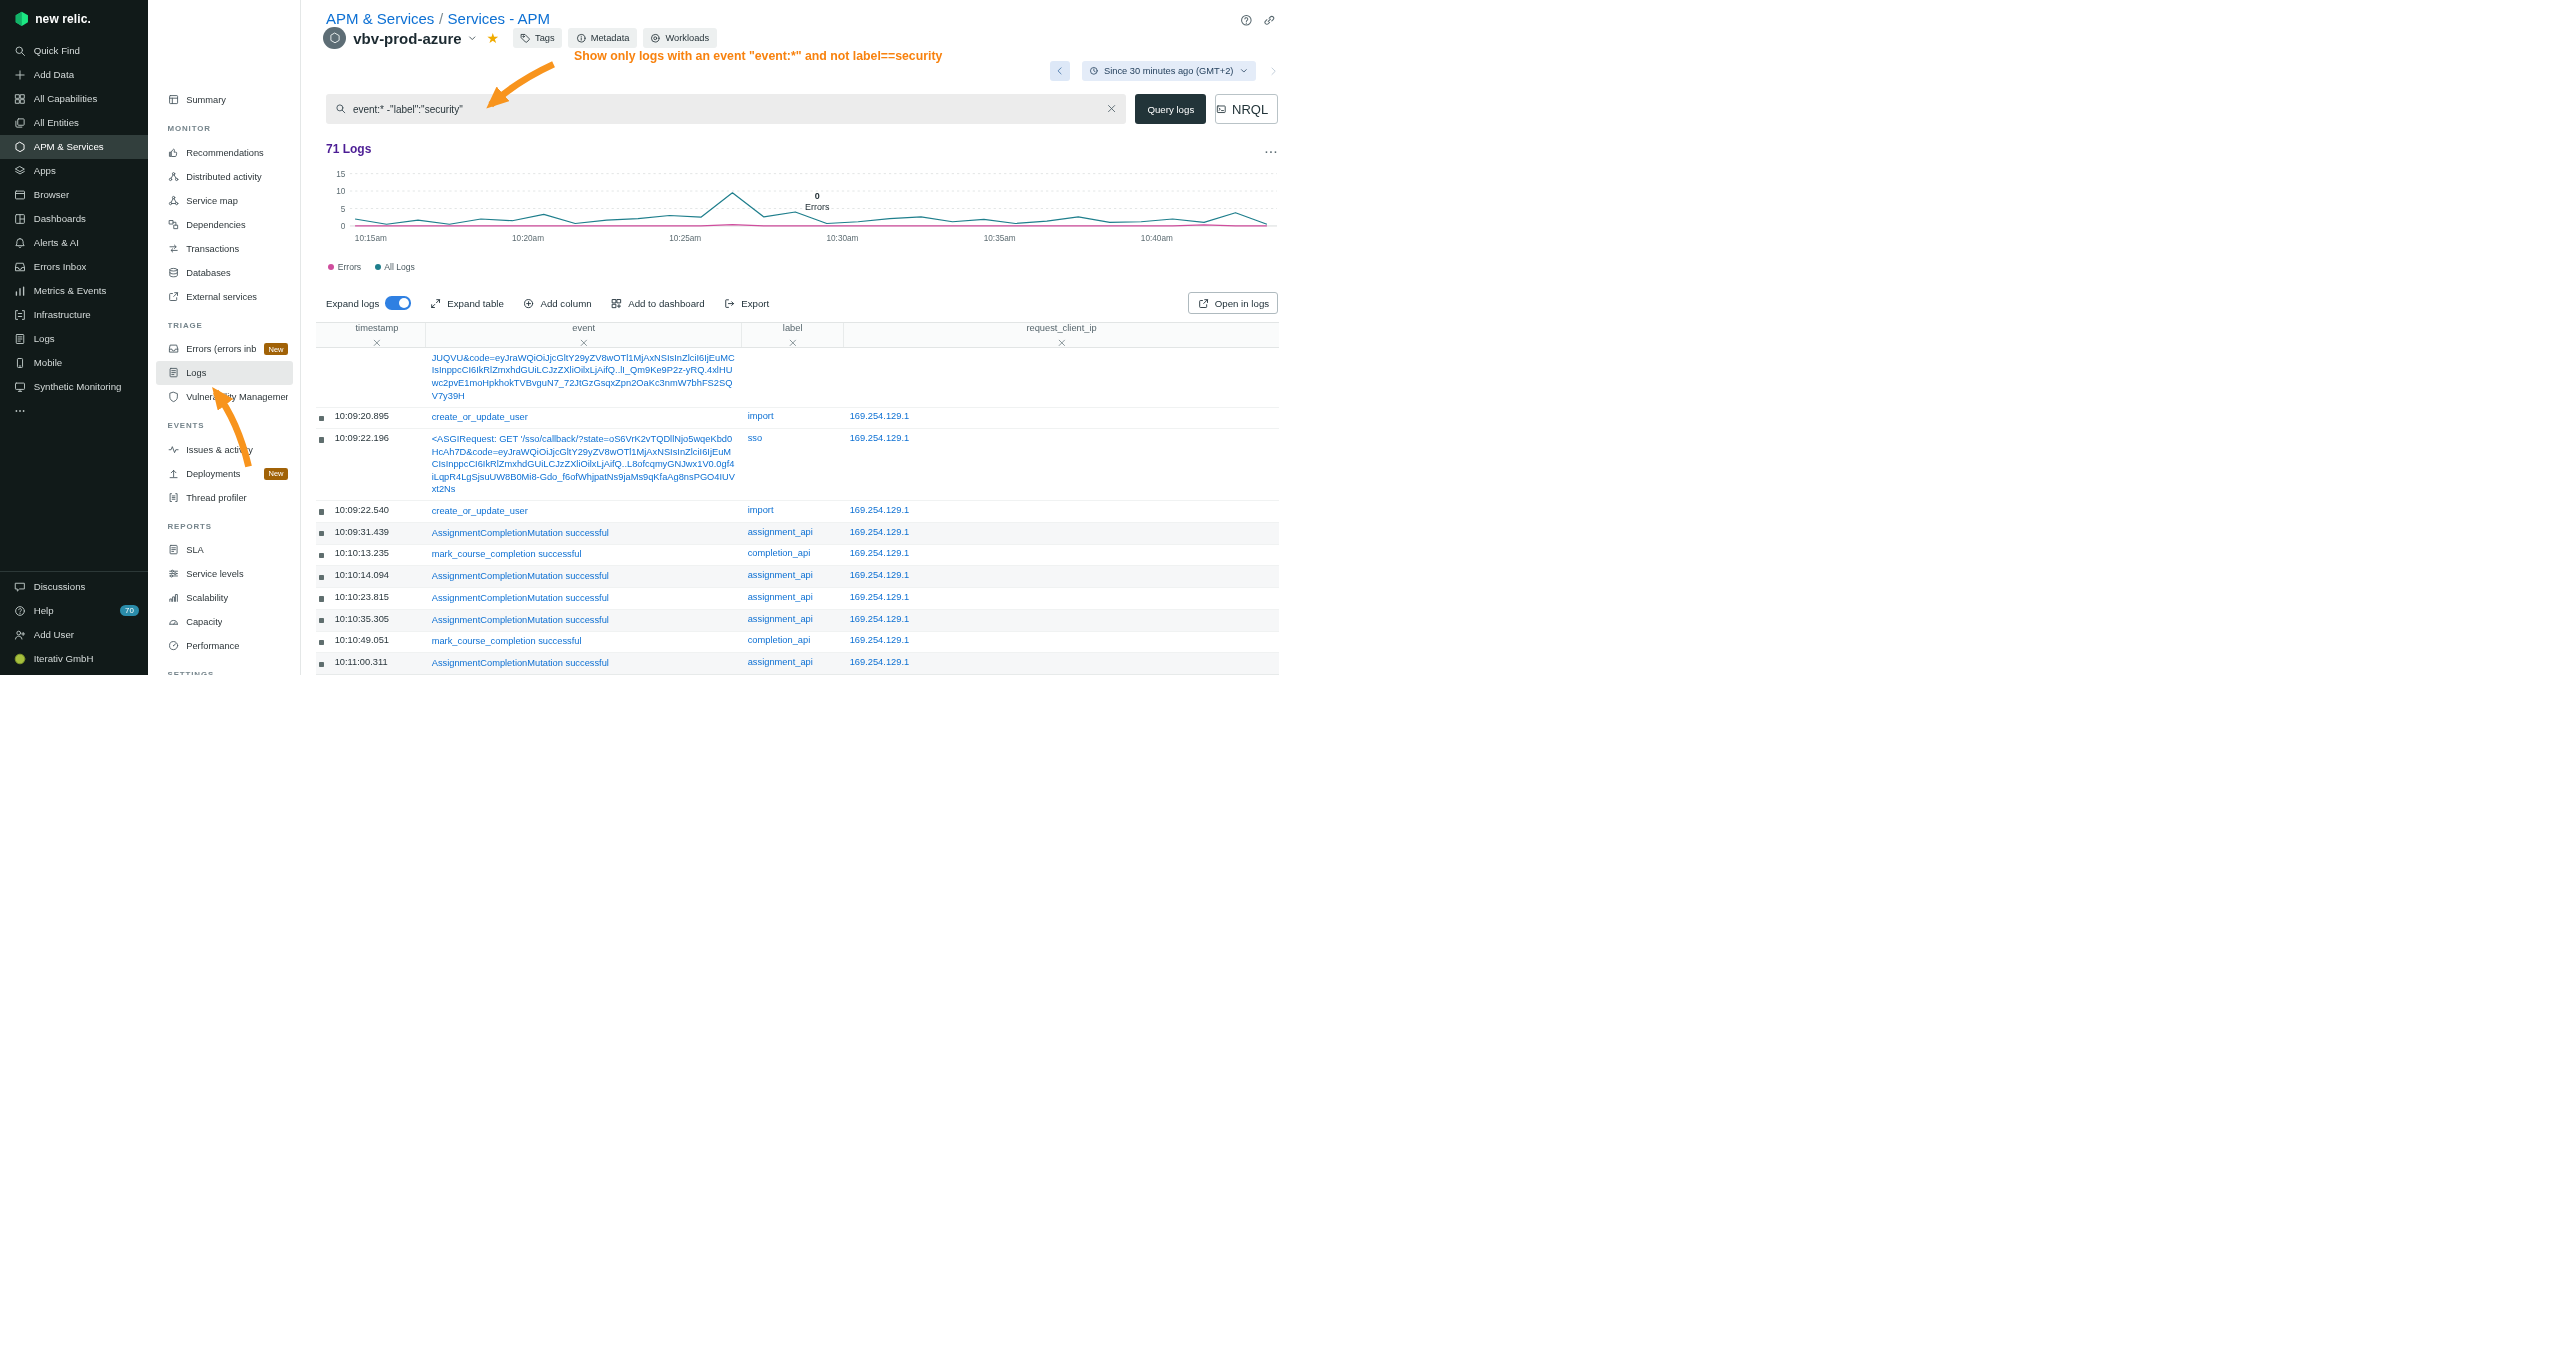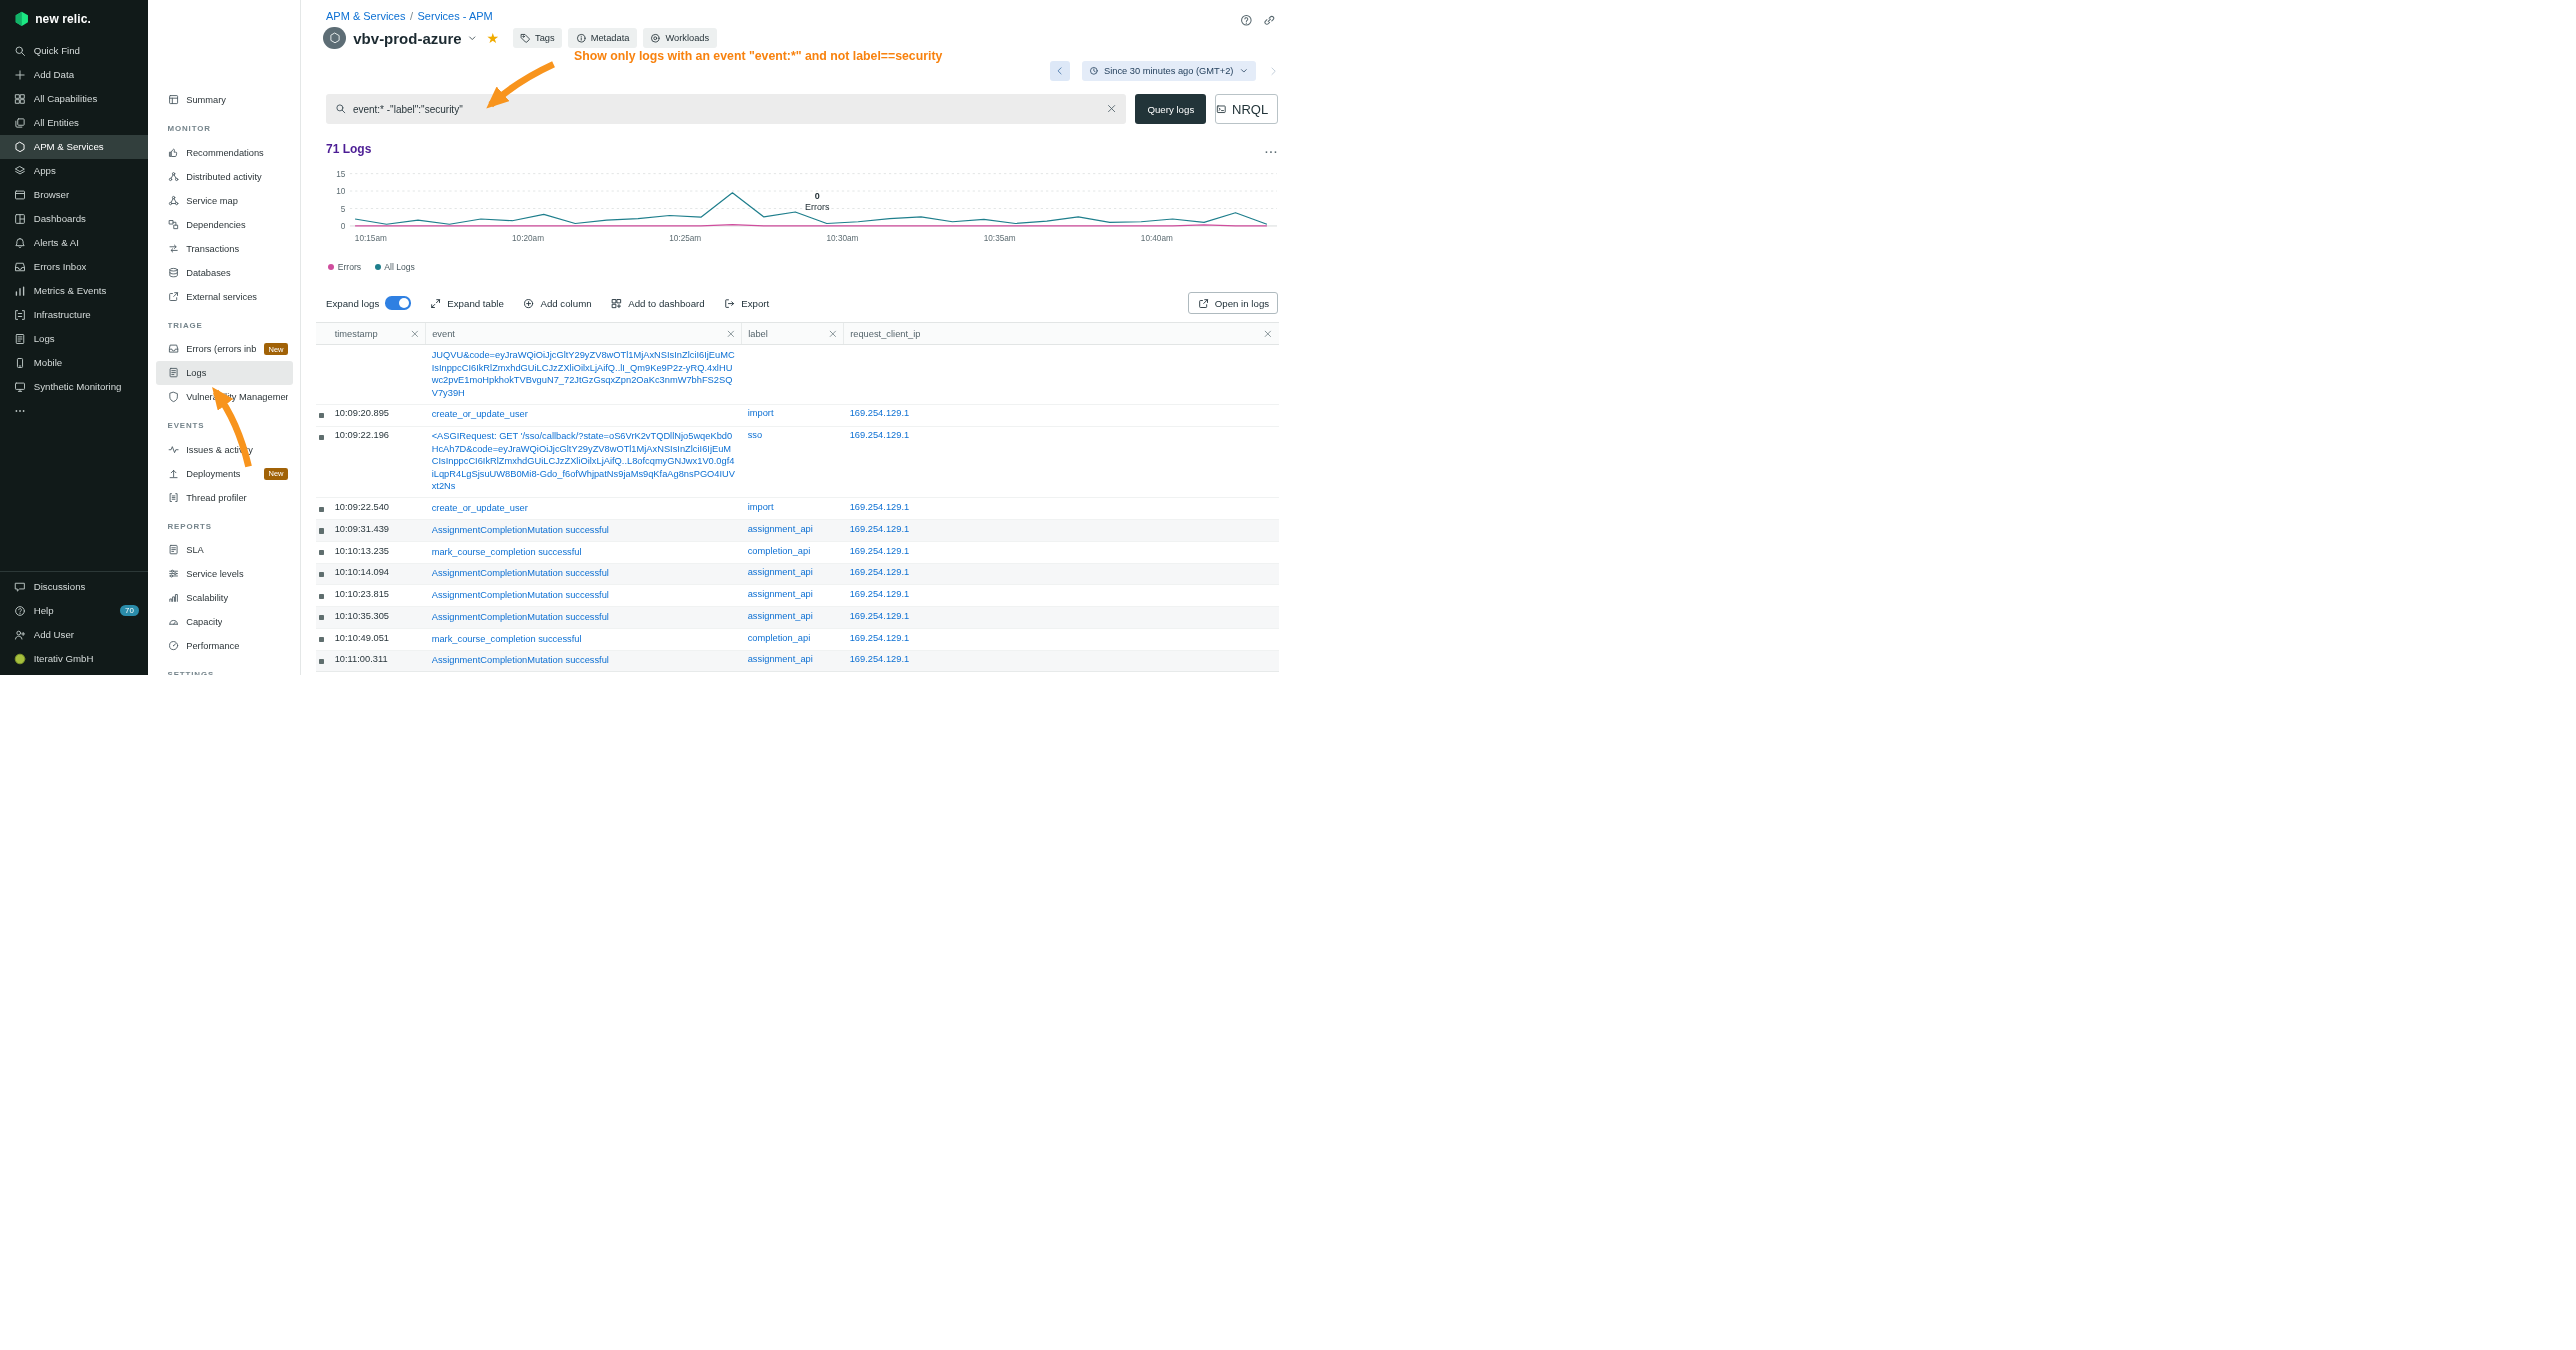--- a/index.html
+++ b/index.html
@@ -25,21 +25,21 @@
   .entity-nav { position:absolute; left:148px; top:0; bottom:0; width:153px; background:#fff; border-right:0.7px solid #e4e7e7; z-index:5; padding-top:88px; overflow:hidden; }
   .ent-row { height:24px; margin:0 7.5px; padding:0 4.5px 0 12px; display:flex; align-items:center; gap:7.5px; border-radius:3px; font-size:9.3px; color:#2c3539; cursor:pointer; }
   .ent-row.header { font-size:7.9px; color:#75848b; font-weight:bold; letter-spacing:0.9px; margin-top:4.5px; cursor:default; }
   .ent-row.selected { background:#e7e9e9; }
   .ent-icon { width:11.2px; height:11.2px; color:#4d5c63; flex:none; }
   .ent-label { white-space:nowrap; overflow:hidden; }
   .ent-badge { margin-left:auto; background:#a16207; color:#fff; font-size:7.5px; padding:1.5px 4.5px; border-radius:2.2px; }
 
   
   .main { position:absolute; left:301px; top:0; right:0; bottom:0; background:#fff; }
-  .breadcrumb { position:absolute; top:9.7px; left:25px; font-size:11px; color:#0d70d3; }
+  .breadcrumb { position:absolute; top:9.7px; left:25px; font-size:15px; color:#0d70d3; }
   .crumb-sep { color:#7b8a90; margin:0 4.5px; }
   .title-row { position:absolute; top:27px; left:22.4px; display:flex; align-items:center; gap:7.5px; }
   .entity-hex { width:22.4px; height:22.4px; border-radius:50%; background:#5d6d75; color:#e7ecec; display:flex; align-items:center; justify-content:center; }
   .entity-hex span { width:12px; height:12px; }
   .entity-name { font-size:15px; font-weight:bold; color:#1c2a31; }
   .title-chev { width:10.5px; height:10.5px; color:#3a4950; margin-left:-2.2px; cursor:pointer; }
   .fav-star { color:#f0ab00; font-size:14px; margin:0 6px 0 1.5px; cursor:pointer; }
   .pill-btn { display:flex; align-items:center; gap:4.5px; background:#edf0f0; border:none; border-radius:3px; padding:4.5px 7.5px; font-size:9.3px; color:#27343a; font-family:inherit; cursor:pointer; }
   .pill-icon { width:10.5px; height:10.5px; color:#27343a; }
   .top-icons { position:absolute; top:13.5px; right:12px; display:flex; gap:10.5px; color:#55656c; }
@@ -83,21 +83,21 @@
   .toggle { width:25.4px; height:13.5px; border-radius:6.7px; background:#2f80e2; position:relative; cursor:pointer; }
   .toggle::after { content:""; position:absolute; right:1.5px; top:1.5px; width:10.5px; height:10.5px; border-radius:50%; background:#fff; }
   .open-logs-btn { margin-left:auto; display:flex; align-items:center; gap:6px; border:0.7px solid #afbabf; border-radius:3px; background:#fff; padding:4.5px 8.2px; font-size:9.7px; color:#22323a; font-family:inherit; cursor:pointer; }
 
   
   .log-table { position:absolute; top:322px; left:15px; width:calc(100% - 24px); border-collapse:collapse; table-layout:fixed; }
   .log-table col.c0 { width:12.7px; } .log-table col.c1 { width:97px; }
   .log-table col.c2 { width:316px; } .log-table col.c3 { width:102px; }
   .log-table thead th { background:#fafbfb; border-top:0.7px solid #e2e5e5; border-bottom:0.7px solid #e2e5e5; height:22.4px; font-size:9.3px; font-weight:normal; color:#57666d; text-align:left; padding:0 6px; }
   .log-table thead th:nth-child(n+3) { border-left:0.7px solid #e8ebeb; }
-  .th-inner { display:flex; align-items:center; justify-content:space-between; gap:4.5px; }
+  .th-inner { display:flex; align-items:center; justify-content:space-between; gap:4.5px;flex-direction:column; }
   .th-x { width:9.7px; height:9.7px; color:#6b7a80; cursor:pointer; flex:none; }
   .log-table tbody td { padding:3.7px 6px 4.5px; font-size:9.3px; vertical-align:top; border-top:0.7px solid #f0f2f2; }
   .log-table tbody tr:first-child td { border-top:none; }
   .log-table tbody tr:nth-child(2n+5) { background:#f6f7f8; }
   .log-table tbody tr:last-child td { border-bottom:0.7px solid #e7eaea; }
   .log-table a { color:#0d70d3; text-decoration:none; cursor:pointer; }
   .c-check { padding:5.2px 0 0 3px !important; }
   .row-square { width:5.2px; height:5.2px; background:#5f6e6e; display:inline-block; border-radius:0.7px; margin-top:3px; cursor:pointer; }
   .c-ts { color:#29363c; white-space:nowrap; }
   .c-ev a { word-break:break-all; display:block; line-height:1.35; }

